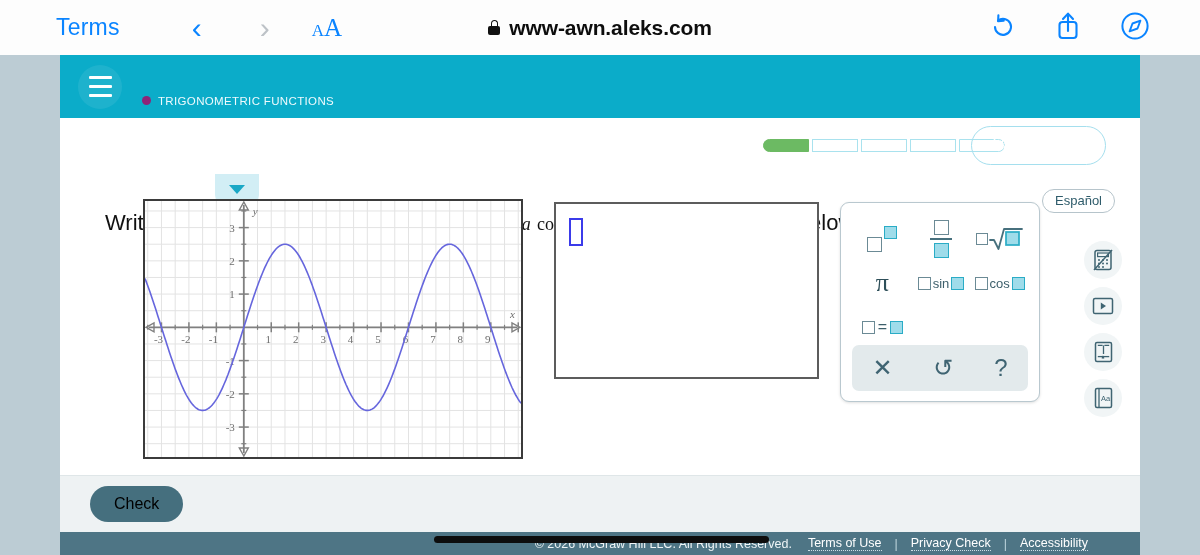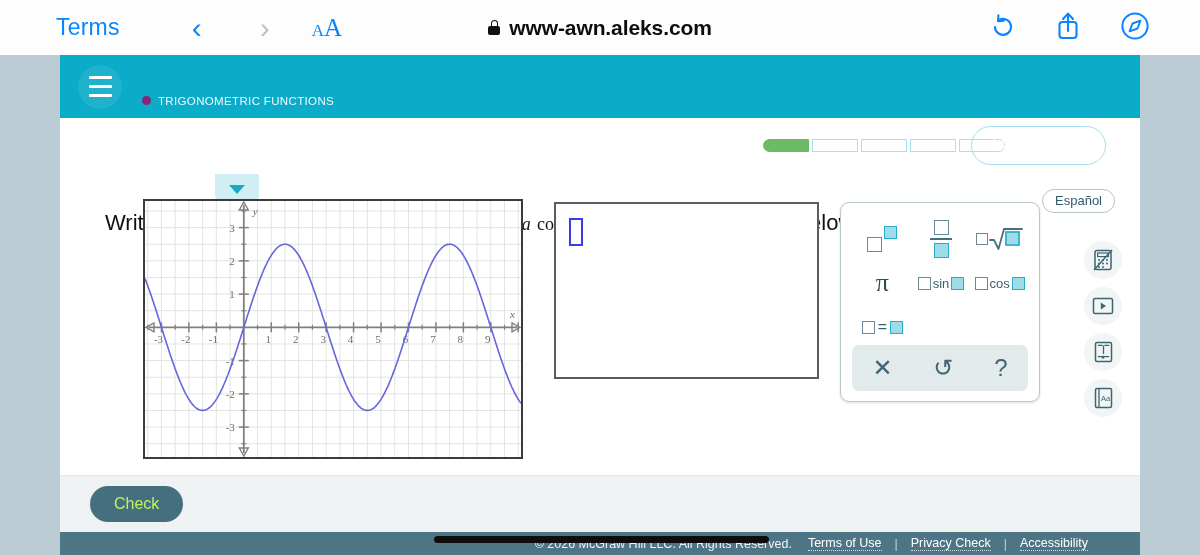--- a/index.html
+++ b/index.html
@@ -157,21 +157,21 @@
     background: #eef2f3; border-top: 1px solid #dfe6e8;
     display: flex; align-items: center; gap: 11px; padding-left: 30px;
   }
   .btn-explanation {
     border: 1.4px solid #c3d0d4; background: #eef2f3; border-radius: 22px;
     height: 36px; padding: 0 24px; display: flex; align-items: center;
     font-size: 16px; color: #3f6472; cursor: pointer;
   }
   .btn-check {
     background: #456f7e; border-radius: 22px; height: 36px; padding: 0 24px;
-    display: flex; align-items: center; font-size: 16px; color: #bef264; cursor: pointer;
+    display: flex; align-items: center; font-size: 16px; color: #000000; cursor: pointer;
   }
   .legal {
     position: absolute; left: 60px; top: 532px; width: 1080px; height: 23px;
     background: #4e7585; display: flex; align-items: center; justify-content: flex-end;
     padding-right: 52px; gap: 0; font-size: 12.5px; color: #eef4f6;
   }
   .legal .copy { margin-right: 16px; }
   .legal a { color: #fff; text-decoration: none; border-bottom: 1px dotted #cfe0e6; cursor: pointer; }
   .legal .sep { margin: 0 13px; color: #bcd3db; }
   .home-indicator {

